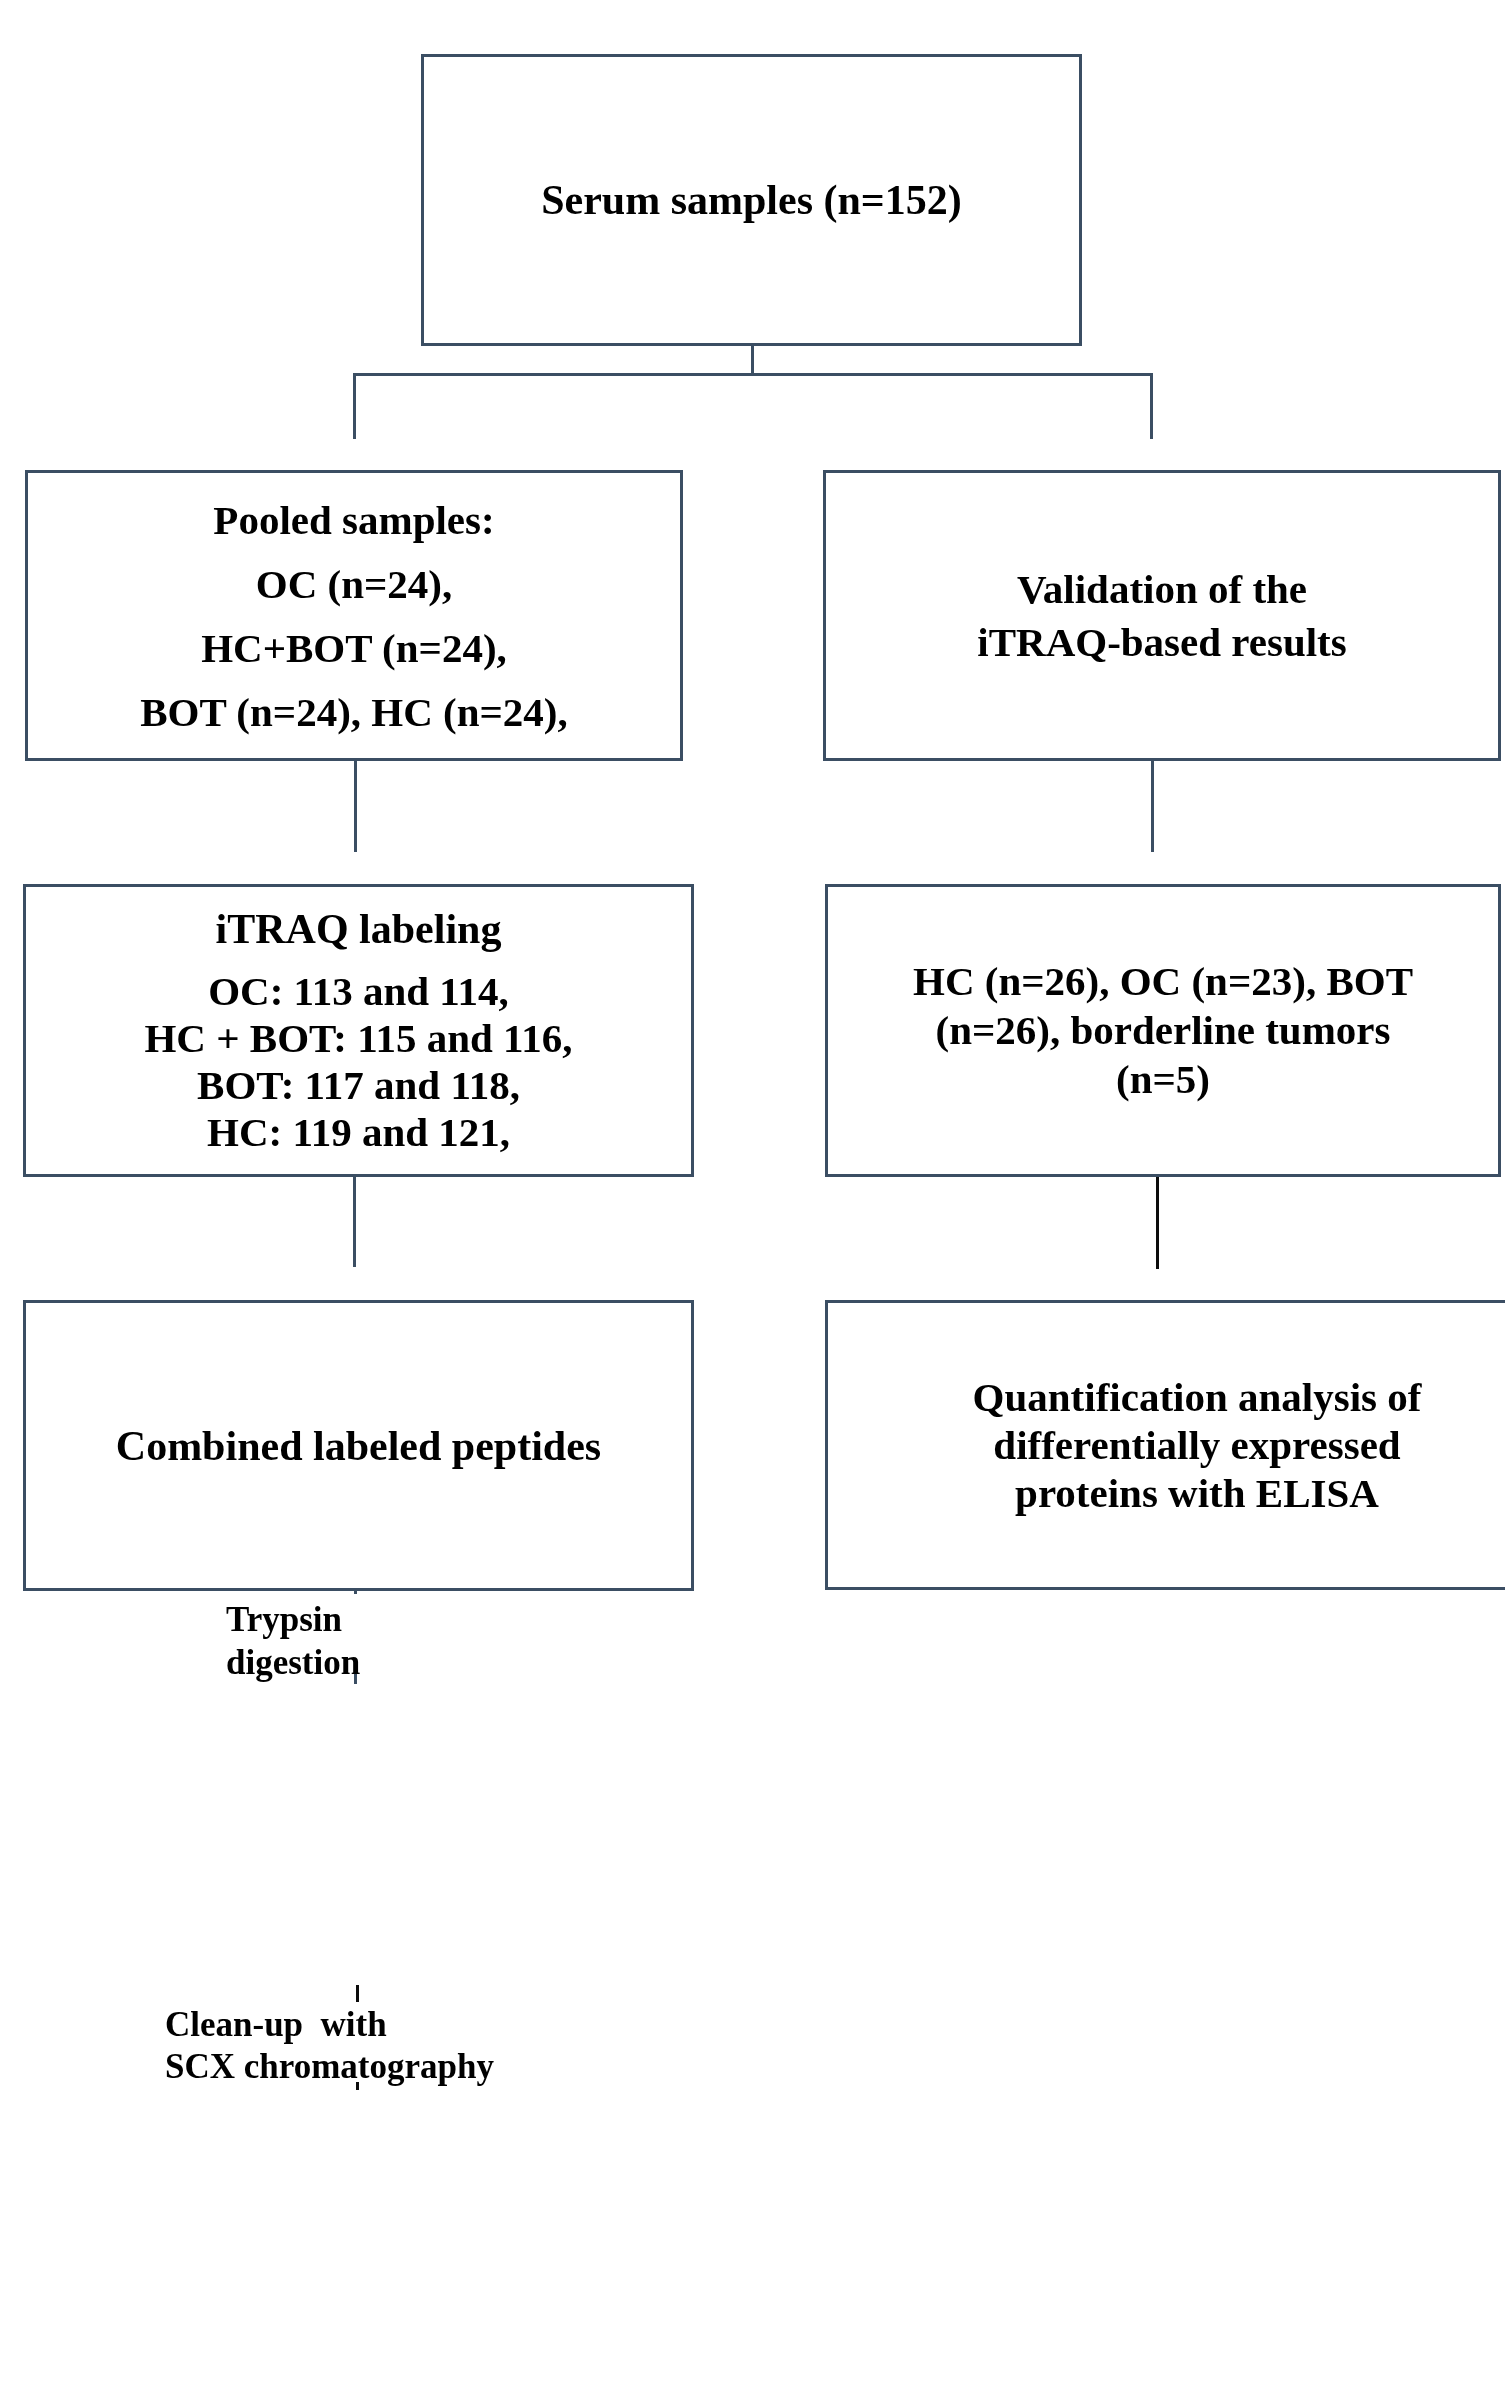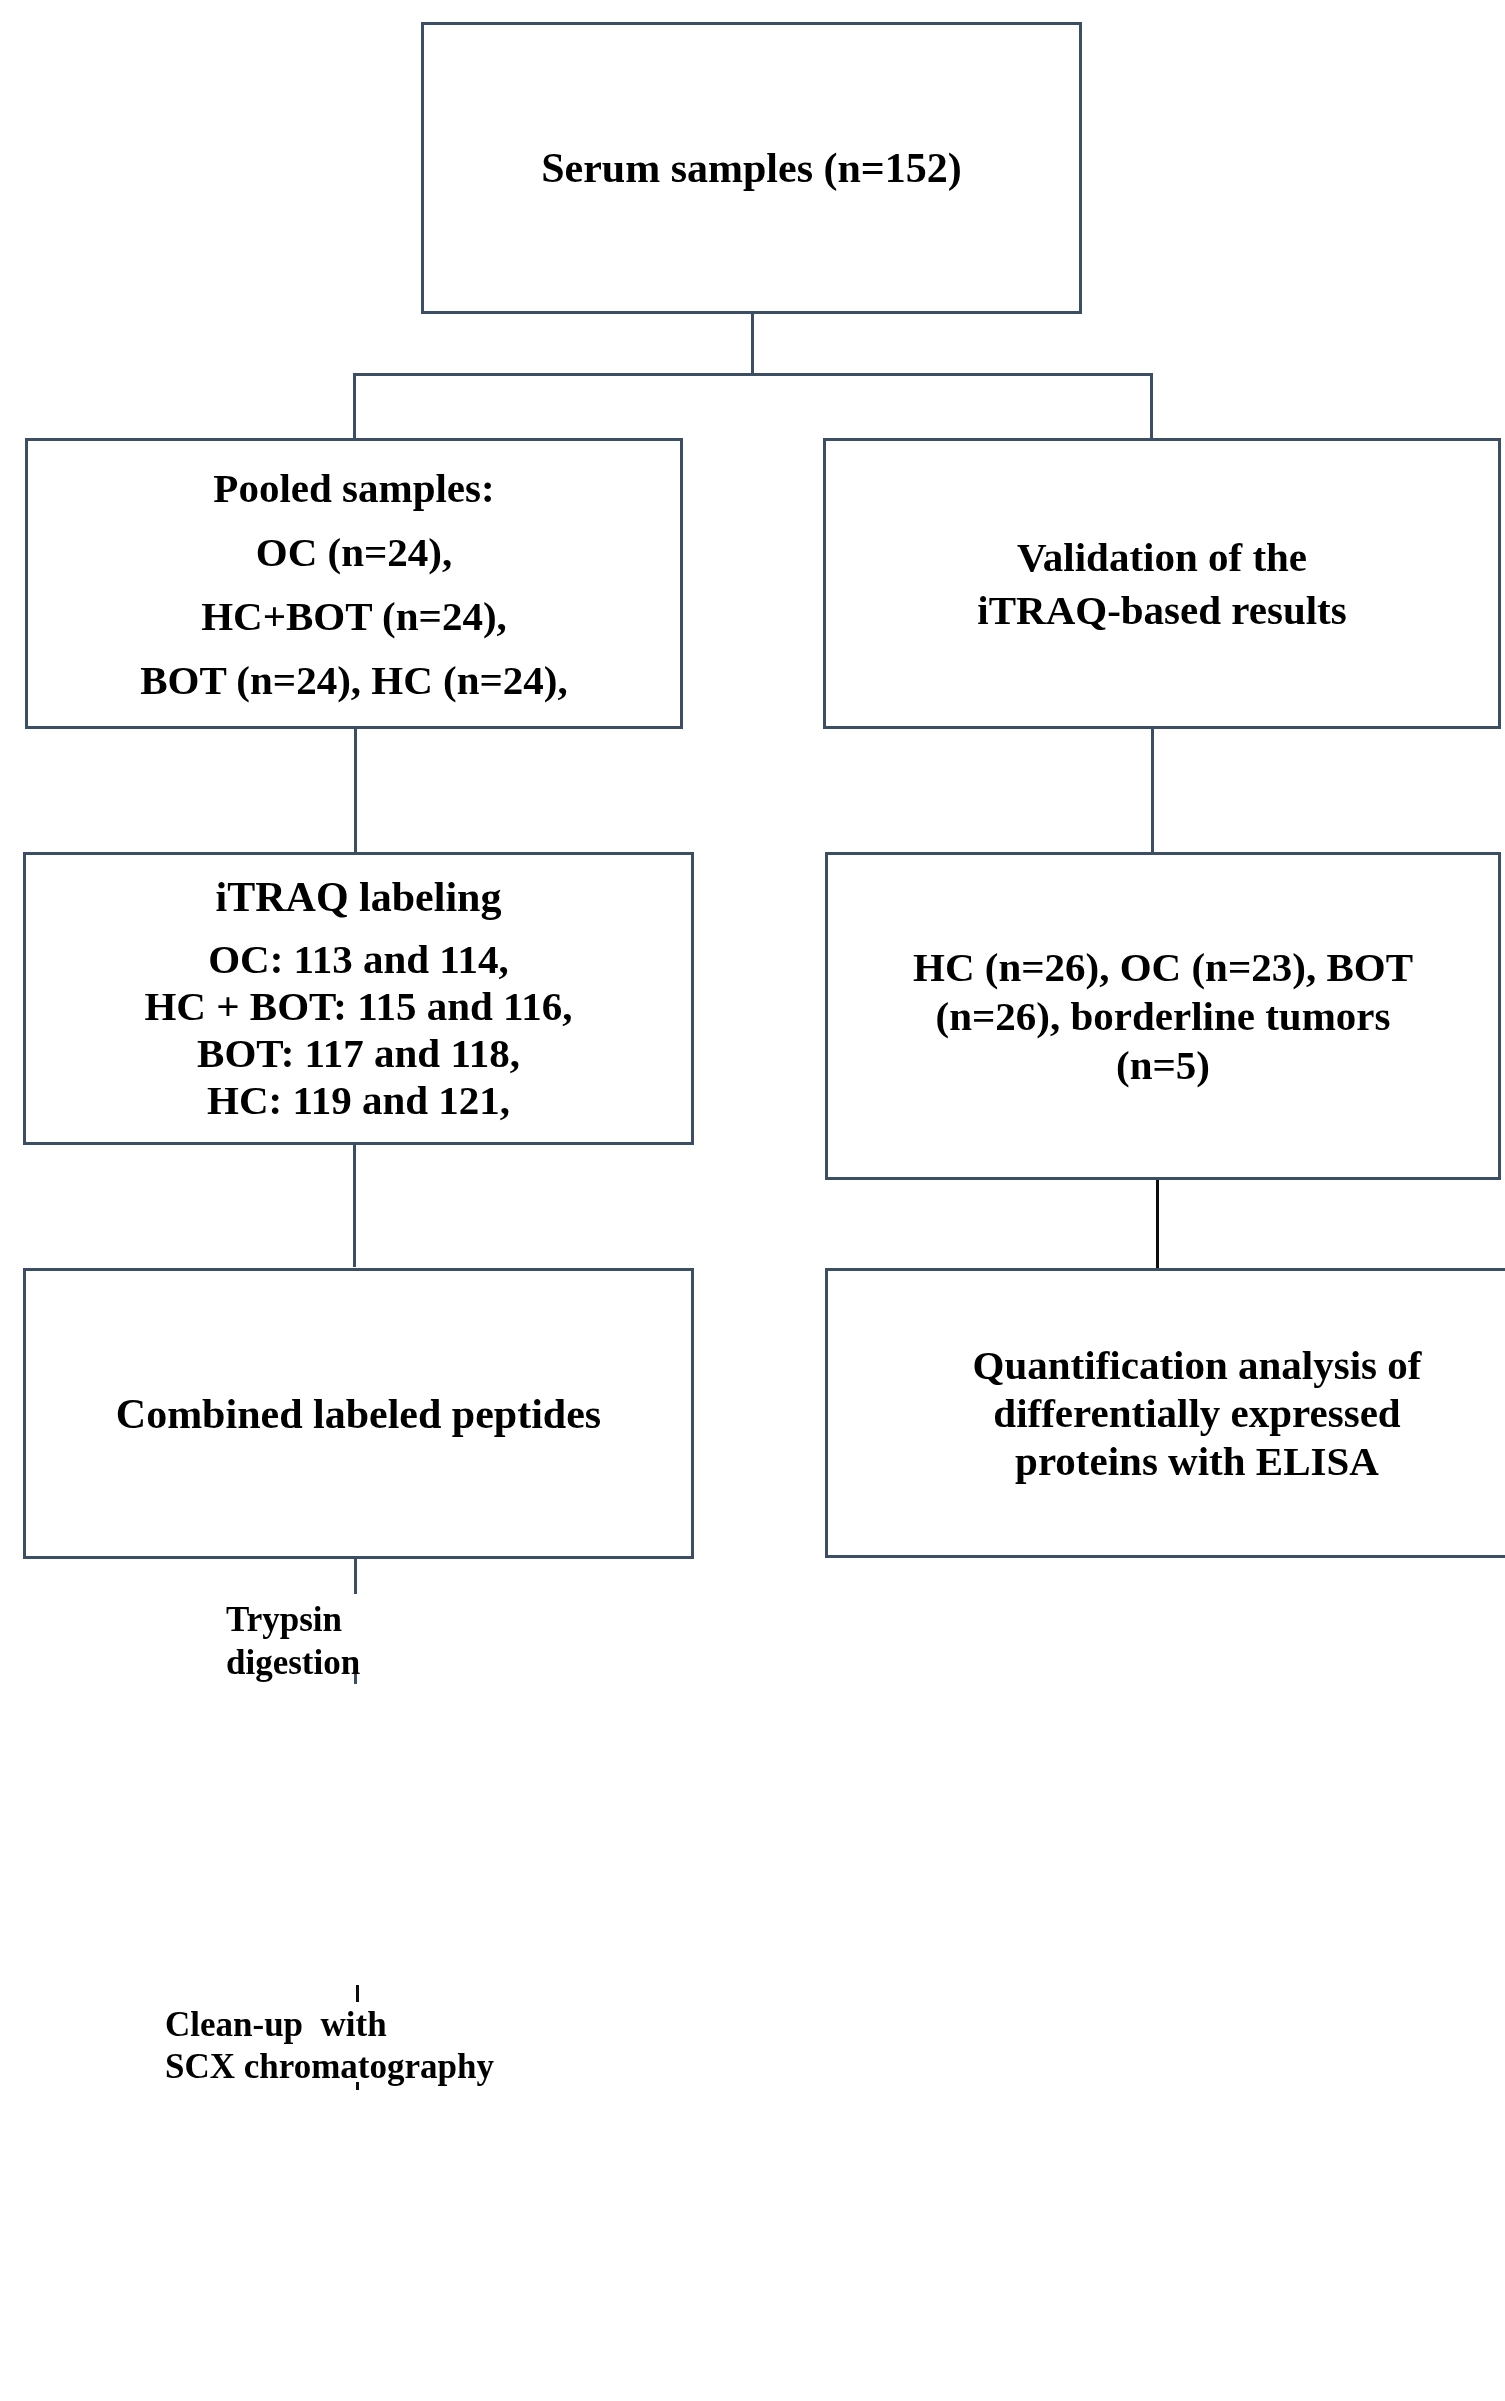--- a/index.html
+++ b/index.html
@@ -20,30 +20,31 @@
     box-sizing: border-box;
     border: 3.7px solid #3b4e63;
     background: #ffffff;
     display: flex;
     flex-direction: column;
     align-items: center;
     justify-content: center;
     text-align: center;
     font-weight: bold;
     color: #000000;
+    margin-top: 32px;
   }
   .line { display: block; white-space: pre-wrap; }
 
   
   .serum       { left: 421px; top: 22px;   width: 661px; height: 292px; font-size: 42px; }
   .pooled      { left: 25px;  top: 438px;  width: 658px; height: 291px; font-size: 41px; line-height: 64px; font-family: Liberation Serif, serif; }
   .validation  { left: 823px; top: 438px;  width: 678px; height: 291px; font-size: 41px; line-height: 53px; }
   .itraq       { left: 23px;  top: 852px;  width: 671px; height: 293px; font-size: 41px; line-height: 47px; }
   .itraq .heading { font-size: 42px; line-height: 48px; margin-bottom: 14.6px; }
-  .cohort      { left: 825px; top: 852px;  width: 676px; height: 328px; font-size: 41px; line-height: 49px; }
+  .cohort      { left: 825px; top: 852px;  width: 676px; height: 293px; font-size: 41px; line-height: 49px; }
   .combined    { left: 23px;  top: 1268px; width: 671px; height: 291px; font-size: 42px; }
   .elisa       { left: 825px; top: 1268px; width: 744px; height: 290px; font-size: 41px; line-height: 48px; }
   .nanolc      { left: 23px;  top: 1683px; width: 671px; height: 287px; font-size: 42px; }
   .statistical { left: 25.6px;  top: 2090px; width: 668px; height: 289px; font-size: 41px; line-height: 48px; }
 
   
   .edge-label {
     position: absolute;
     text-align: left;
     font-weight: bold;

